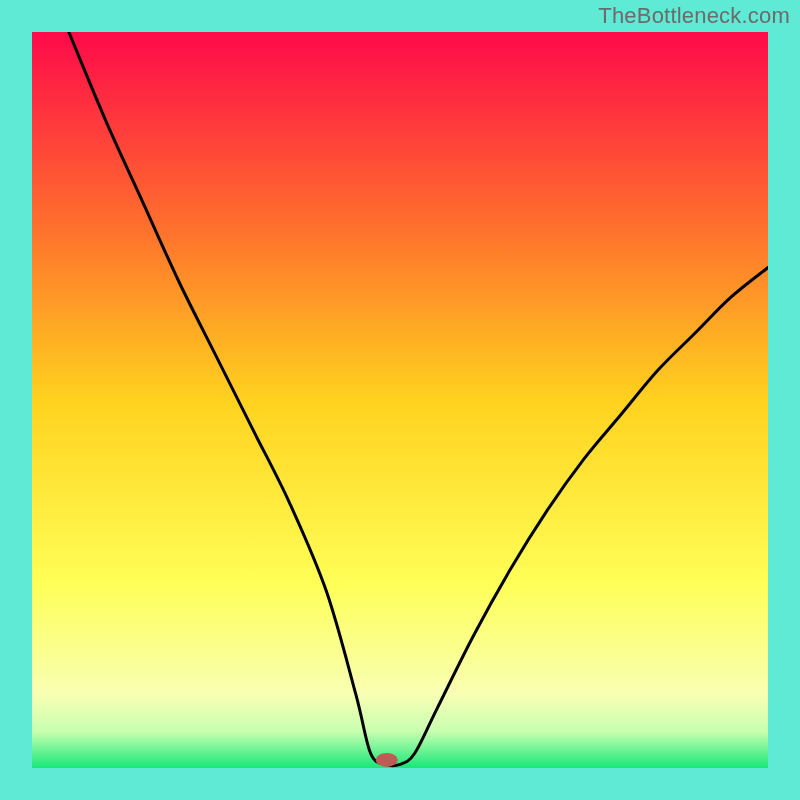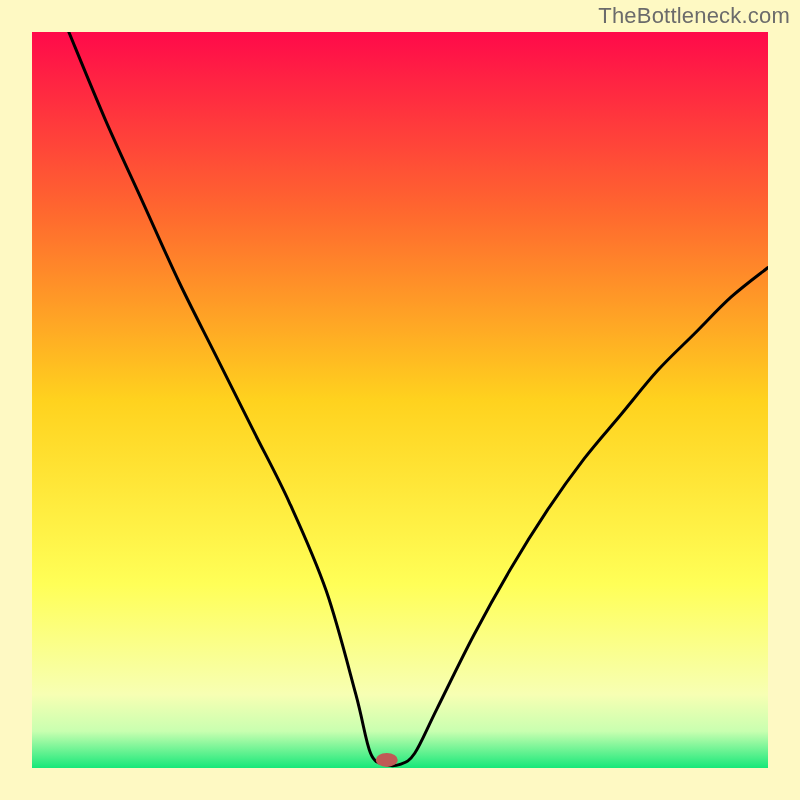--- a/index.html
+++ b/index.html
@@ -8,21 +8,21 @@
     width: 800px;
     height: 800px;
     overflow: hidden;
     background: #000;
     font-family: Arial, Helvetica, sans-serif;
   }
   .frame {
     position: relative;
     width: 800px;
     height: 800px;
-    background: #fef9c3;
+    background: #5eead4;
   }
   .watermark {
     position: absolute;
     top: 3px;
     right: 10px;
     color: #6b6b6b;
     font-size: 22px;
     font-weight: 500;
     letter-spacing: 0.2px;
     z-index: 10;

